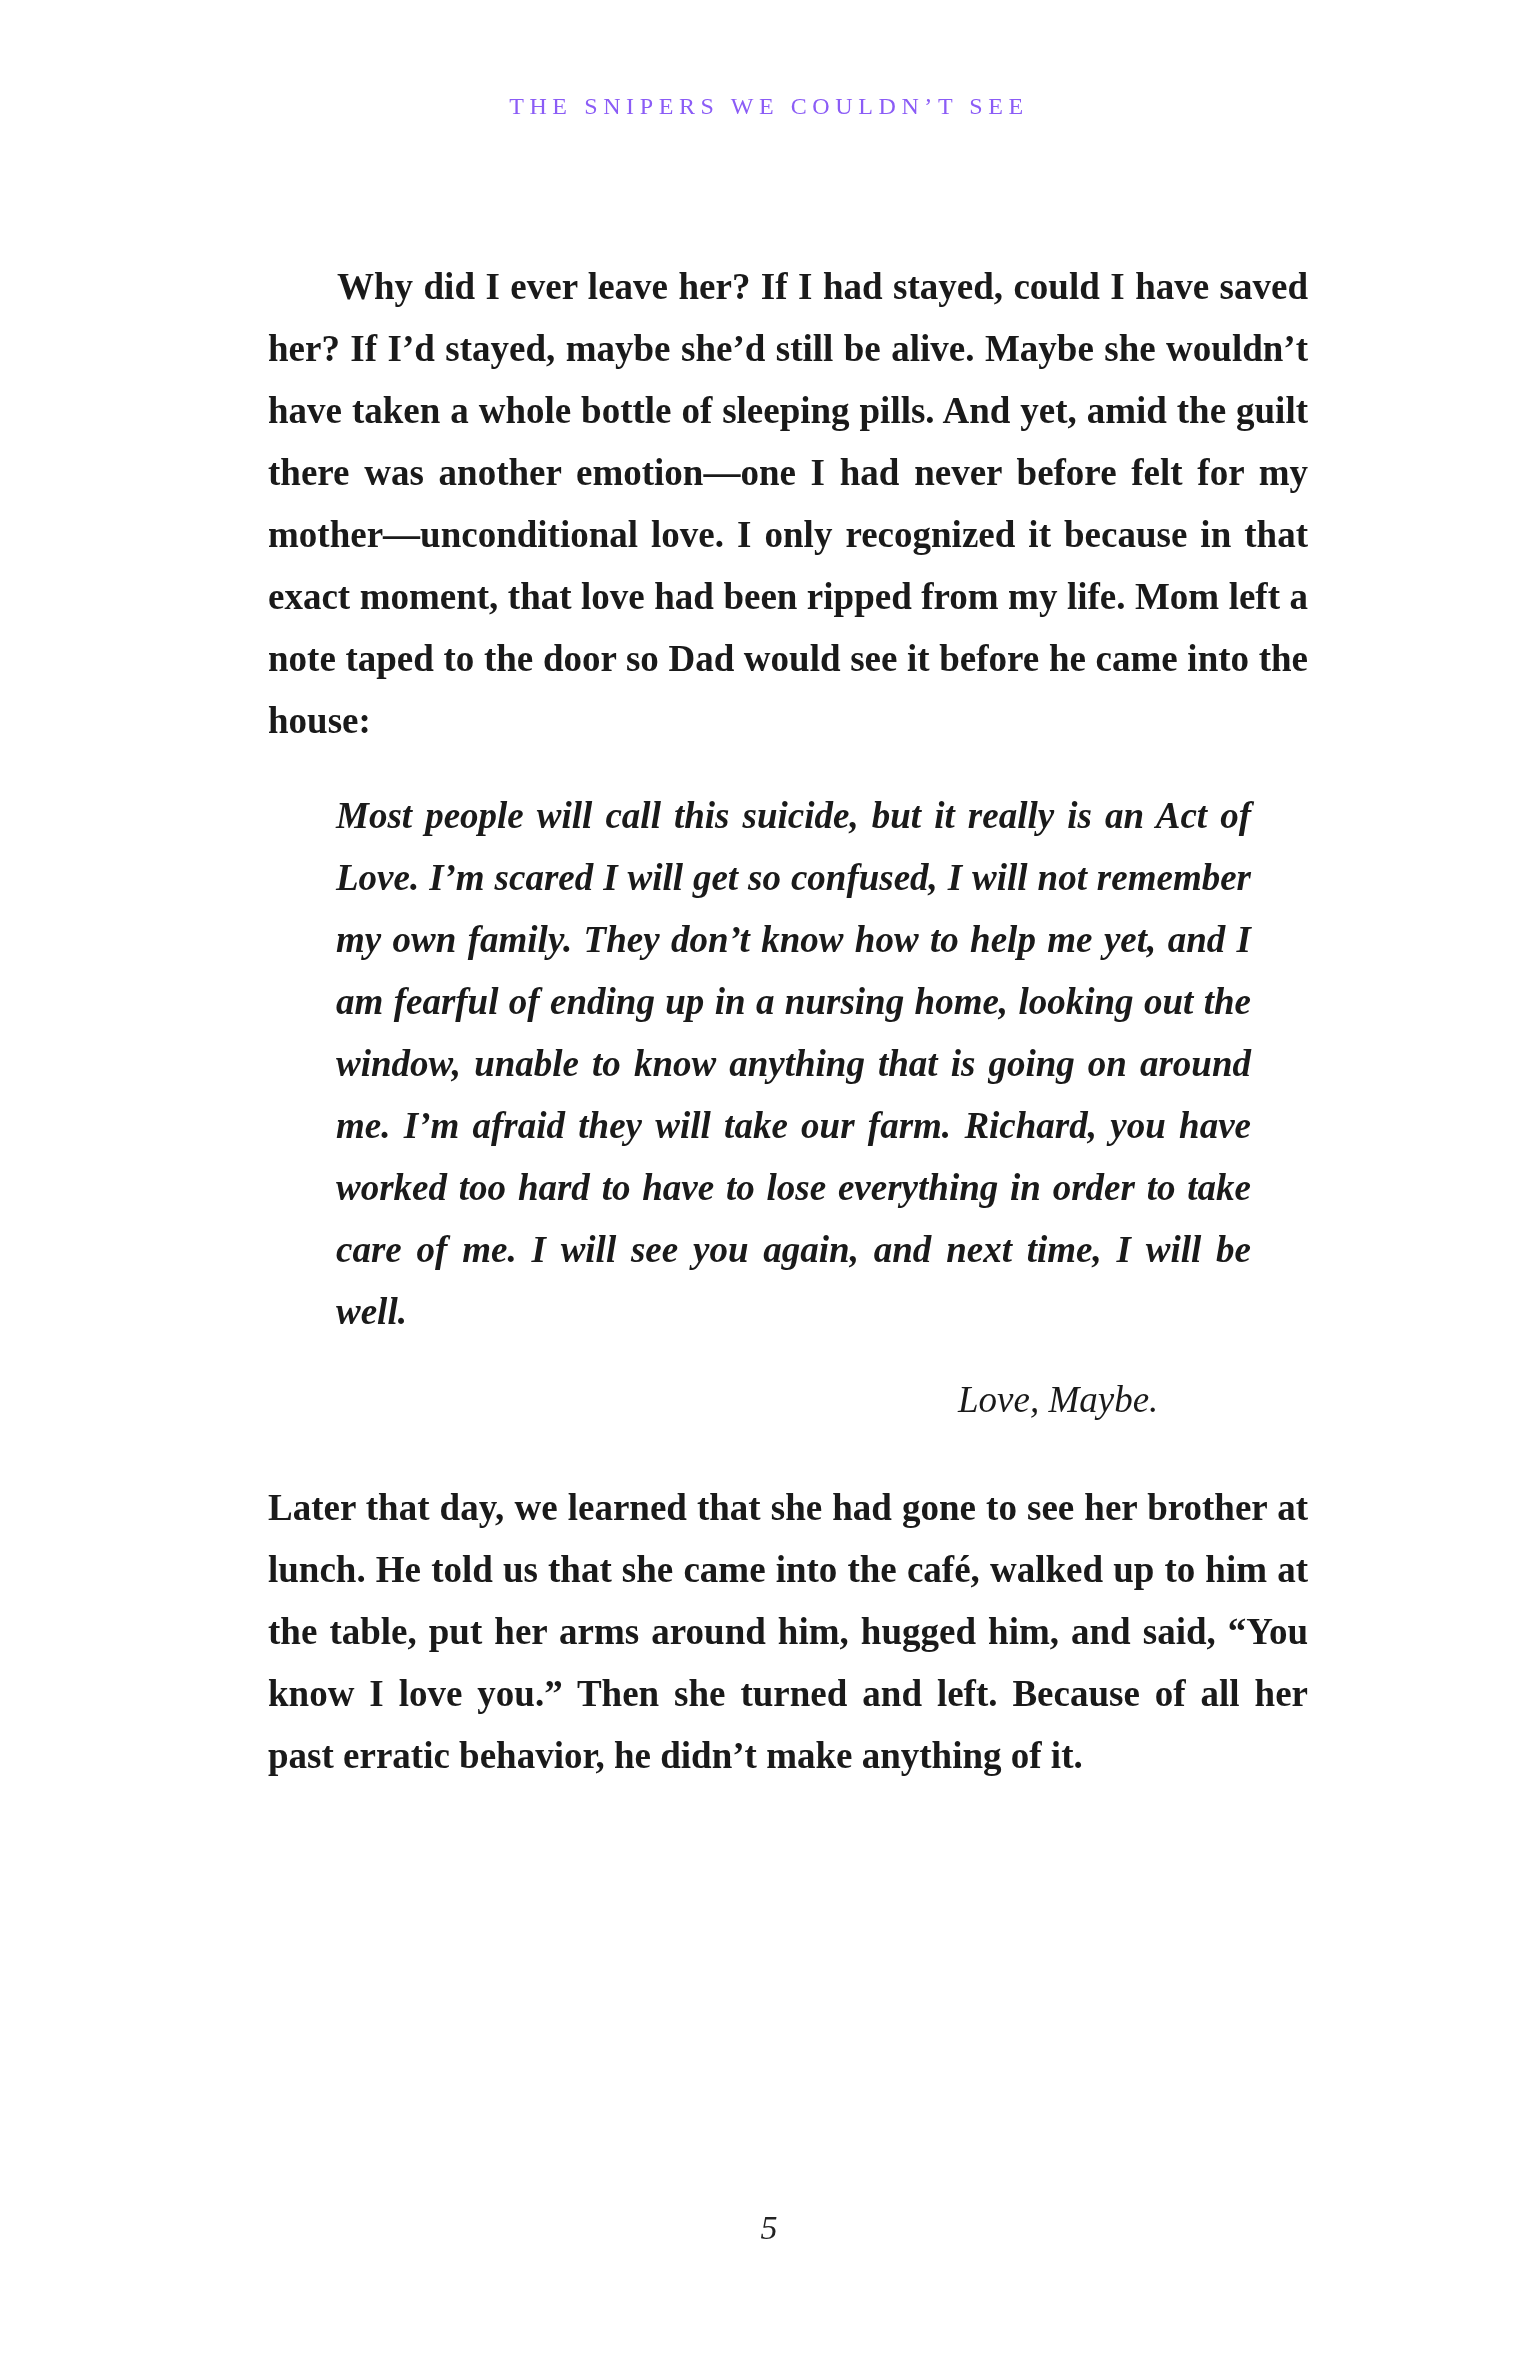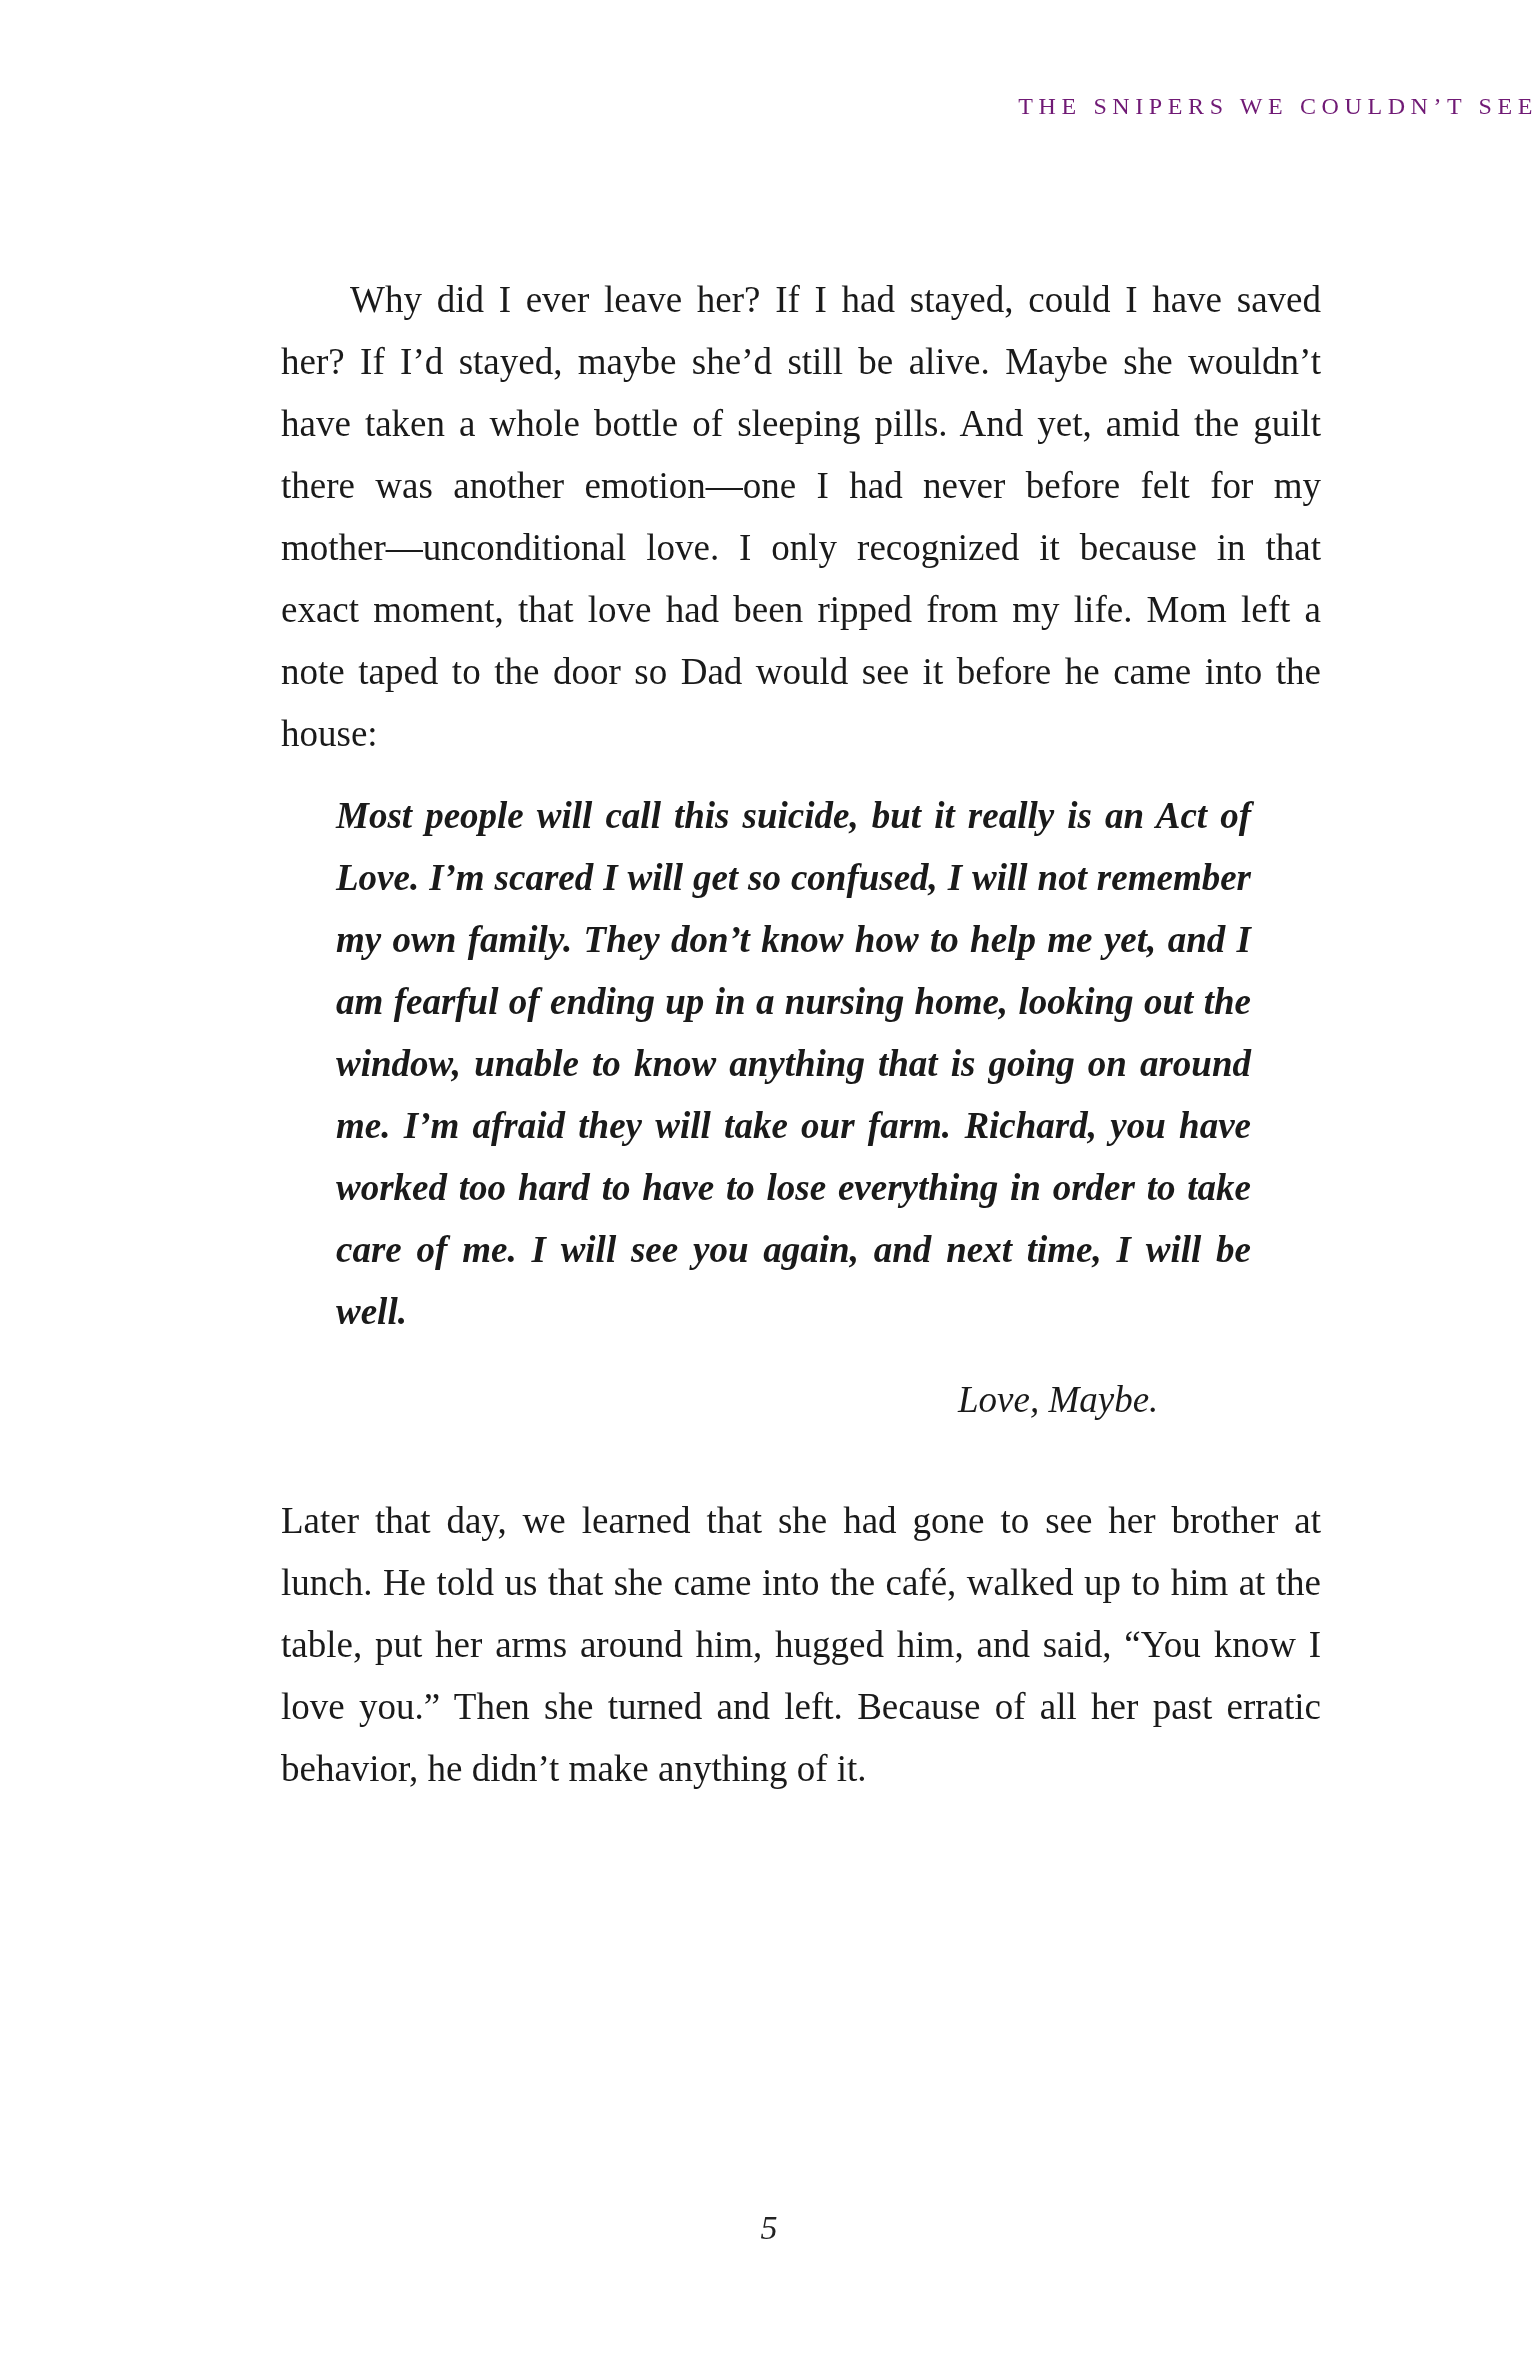--- a/index.html
+++ b/index.html
@@ -13,33 +13,34 @@
       position: relative;
       overflow: hidden;
       color: #1a1a1a;
       font-family: "Liberation Serif", "DejaVu Serif", serif;
     }
     .running-head {
       position: absolute;
       top: 93px;
       left: 0;
       width: 1538px;
-      text-align: right;
+      text-align: center;
       font-size: 24px;
       letter-spacing: 5.6px;
-      color: #701a75;
+      color: #8b5cf6;
     }
     .body-text {
       position: absolute;
       left: 264px;
       width: 1040px;
       font-size: 37px;
       line-height: 62px;
       text-align: justify;
-      margin: 17px;
+      margin: 4px;
+      font-weight: bold;
     }
     .body-text.p1 {
       top: 252px;
       text-indent: 69px;
     }
     .body-text.p2 {
       top: 1473px;
     }
     .quote {
       position: absolute;

